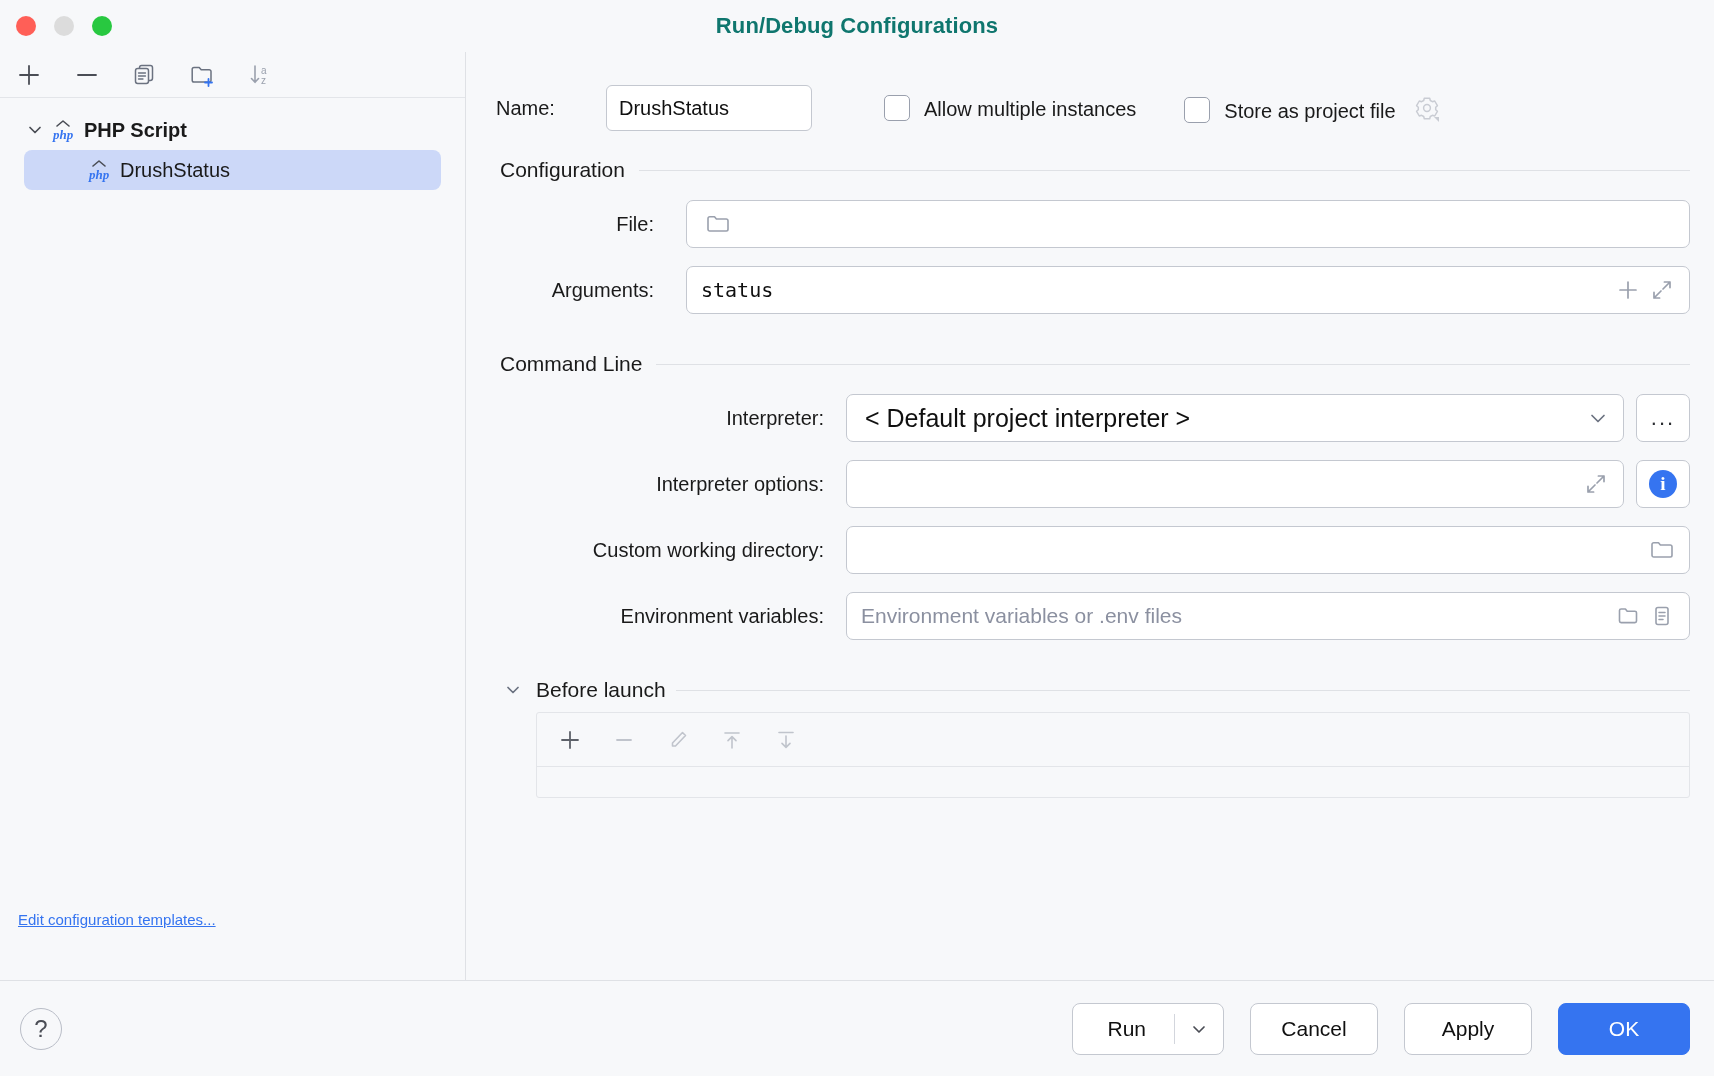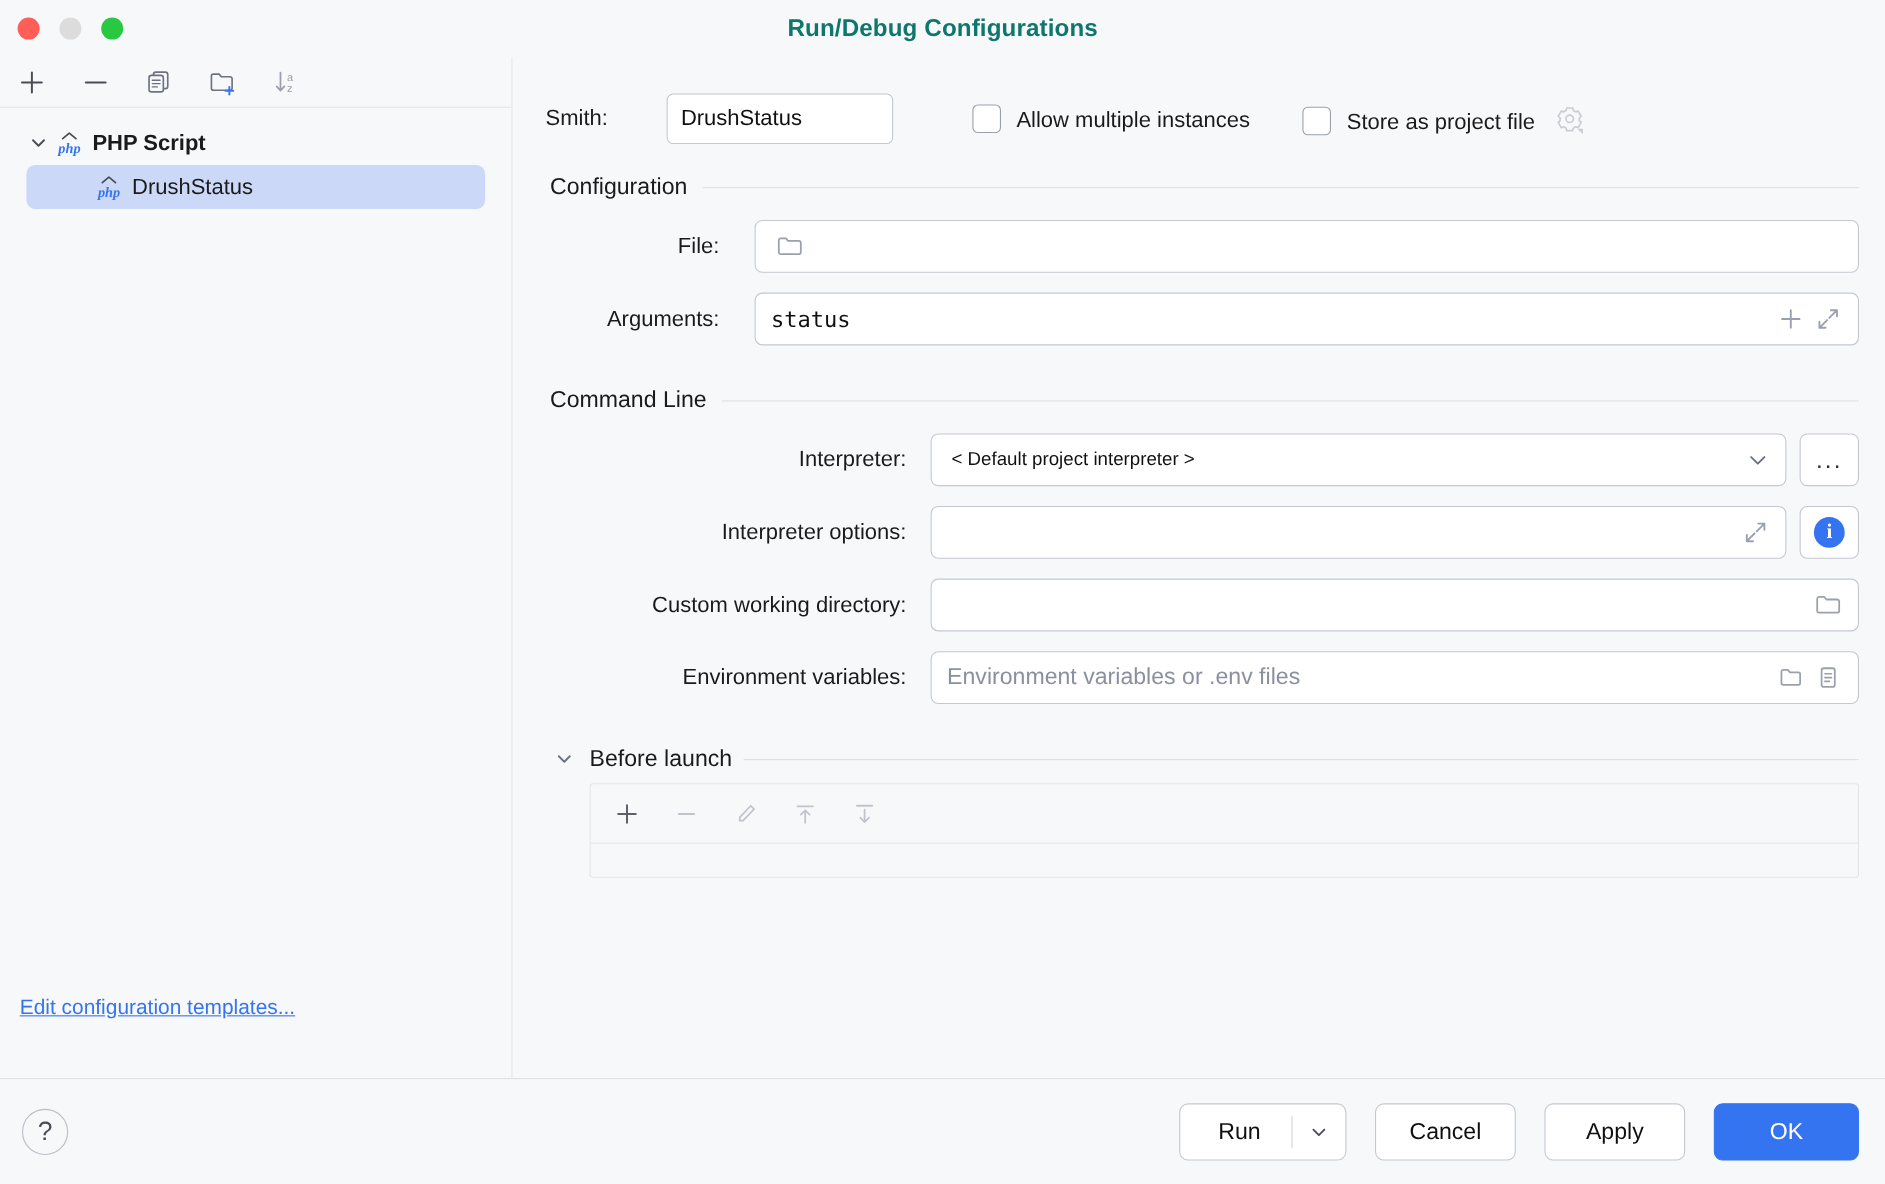--- a/index.html
+++ b/index.html
@@ -69,21 +69,21 @@
   .twisty { width: 26px; display: flex; align-items: center; justify-content: center; }
   .php-icon {
     width: 30px; height: 26px; position: relative;
     flex: 0 0 30px; margin-right: 6px;
   }
   .node-label { font-size: 20px; color: #1a1a1a; }
   .node-label.grouped { font-weight: bold; font-size: 20px; }
 
   .edit-templates {
     position: absolute; left: 18px; bottom: 52px;
-    font-size: 19px; color: #3574f0;
+    font-size: 15px; color: #3574f0;
   }
 
   
   .right {
     flex: 1 1 auto; min-width: 0;
     background: #f7f8fa;
     padding: 28px 24px 0 30px;
     overflow: hidden;
     position: relative;
   }
@@ -141,21 +141,21 @@
     display: flex; align-items: center; justify-content: center;
   }
 
   .combo {
     background: #ffffff;
     border: 1px solid #c4c8d0;
     border-radius: 7px;
     height: 48px;
     display: flex; align-items: center;
     padding: 0 8px 0 18px;
-    font-size: 17px; color: #101010;
+    font-size: 25px; color: #101010;
   }
   .combo .cval { flex: 1 1 auto; }
 
   .sqbtn {
     width: 54px; height: 48px;
     background: #fff; border: 1px solid #c4c8d0; border-radius: 7px;
     display: flex; align-items: center; justify-content: center;
     margin-left: 12px; flex: 0 0 54px;
   }
   .dots { font-size: 22px; color: #2b2d31; letter-spacing: 2px; line-height: 10px; }
@@ -302,21 +302,21 @@
         </div>
 
       </div>
 
       <a class="edit-templates" href="#">Edit configuration templates...</a>
     </div>
 
     <div class="right">
 
       <div class="row name-row">
-        <span class="lbl name-label">Smith:</span>
+        <span class="lbl name-label">Name:</span>
         <div class="txtfield name-input">
           <span>DrushStatus</span>
         </div>
 
         <div class="cb-wrap" style="margin-left:72px;">
           <span class="checkbox"></span>
           <span class="lbl">Allow multiple instances</span>
         </div>
 
         <div class="cb-wrap" style="margin-left:48px;">

